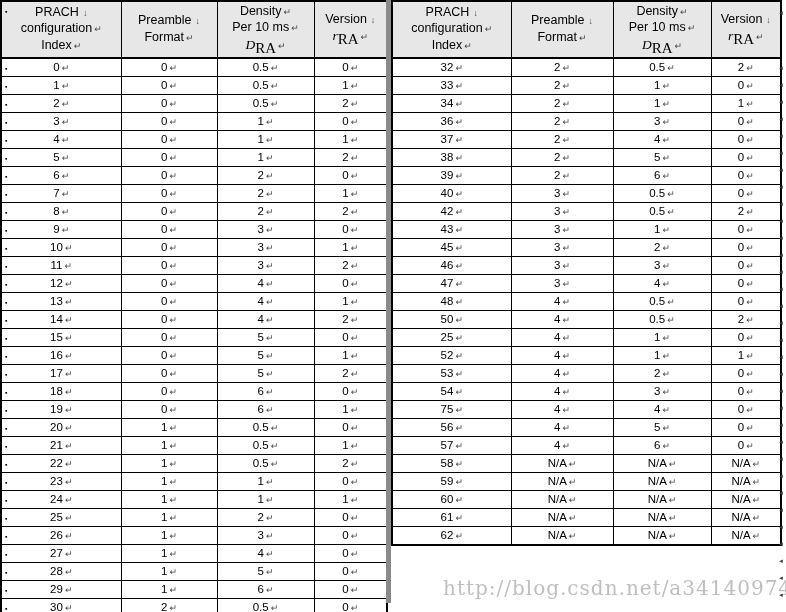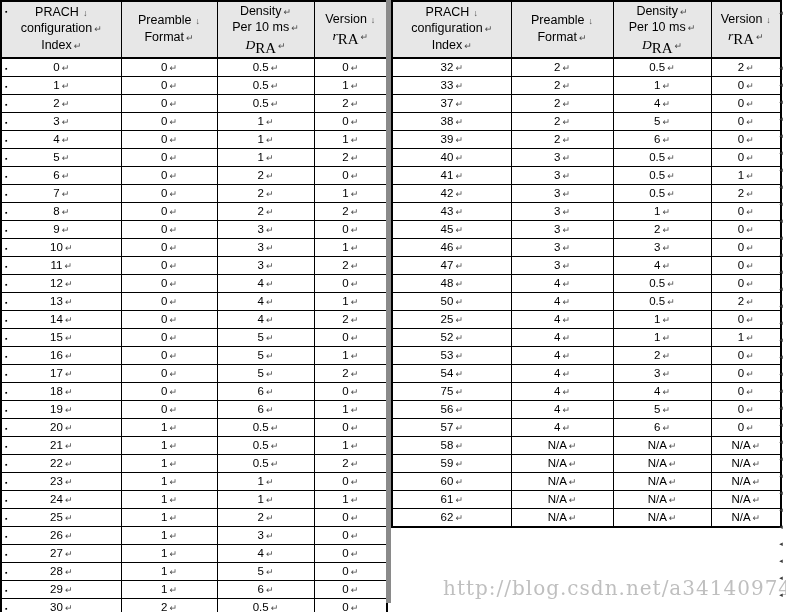--- a/index.html
+++ b/index.html
@@ -311,20 +311,32 @@
           <td><span class="val">0.5</span><span class="mark">↵</span></td>
           <td><span class="val">2</span><span class="mark">↵</span></td>
         </tr>
         <tr>
           <td><span class="val">33</span><span class="mark">↵</span></td>
           <td><span class="val">2</span><span class="mark">↵</span></td>
           <td><span class="val">1</span><span class="mark">↵</span></td>
           <td><span class="val">0</span><span class="mark">↵</span></td>
         </tr>
         <tr>
+          <td><span class="val">34</span><span class="mark">↵</span></td>
+          <td><span class="val">2</span><span class="mark">↵</span></td>
+          <td><span class="val">1</span><span class="mark">↵</span></td>
+          <td><span class="val">1</span><span class="mark">↵</span></td>
+        </tr>
+        <tr>
+          <td><span class="val">36</span><span class="mark">↵</span></td>
+          <td><span class="val">2</span><span class="mark">↵</span></td>
+          <td><span class="val">3</span><span class="mark">↵</span></td>
+          <td><span class="val">0</span><span class="mark">↵</span></td>
+        </tr>
+        <tr>
           <td><span class="val">37</span><span class="mark">↵</span></td>
           <td><span class="val">2</span><span class="mark">↵</span></td>
           <td><span class="val">4</span><span class="mark">↵</span></td>
           <td><span class="val">0</span><span class="mark">↵</span></td>
         </tr>
         <tr>
           <td><span class="val">38</span><span class="mark">↵</span></td>
           <td><span class="val">2</span><span class="mark">↵</span></td>
           <td><span class="val">5</span><span class="mark">↵</span></td>
           <td><span class="val">0</span><span class="mark">↵</span></td>
@@ -333,26 +345,20 @@
           <td><span class="val">39</span><span class="mark">↵</span></td>
           <td><span class="val">2</span><span class="mark">↵</span></td>
           <td><span class="val">6</span><span class="mark">↵</span></td>
           <td><span class="val">0</span><span class="mark">↵</span></td>
         </tr>
         <tr>
           <td><span class="val">40</span><span class="mark">↵</span></td>
           <td><span class="val">3</span><span class="mark">↵</span></td>
           <td><span class="val">0.5</span><span class="mark">↵</span></td>
           <td><span class="val">0</span><span class="mark">↵</span></td>
-        </tr>
-        <tr>
-          <td><span class="val">41</span><span class="mark">↵</span></td>
-          <td><span class="val">3</span><span class="mark">↵</span></td>
-          <td><span class="val">0.5</span><span class="mark">↵</span></td>
-          <td><span class="val">1</span><span class="mark">↵</span></td>
         </tr>
         <tr>
           <td><span class="val">42</span><span class="mark">↵</span></td>
           <td><span class="val">3</span><span class="mark">↵</span></td>
           <td><span class="val">0.5</span><span class="mark">↵</span></td>
           <td><span class="val">2</span><span class="mark">↵</span></td>
         </tr>
         <tr>
           <td><span class="val">43</span><span class="mark">↵</span></td>
           <td><span class="val">3</span><span class="mark">↵</span></td>

